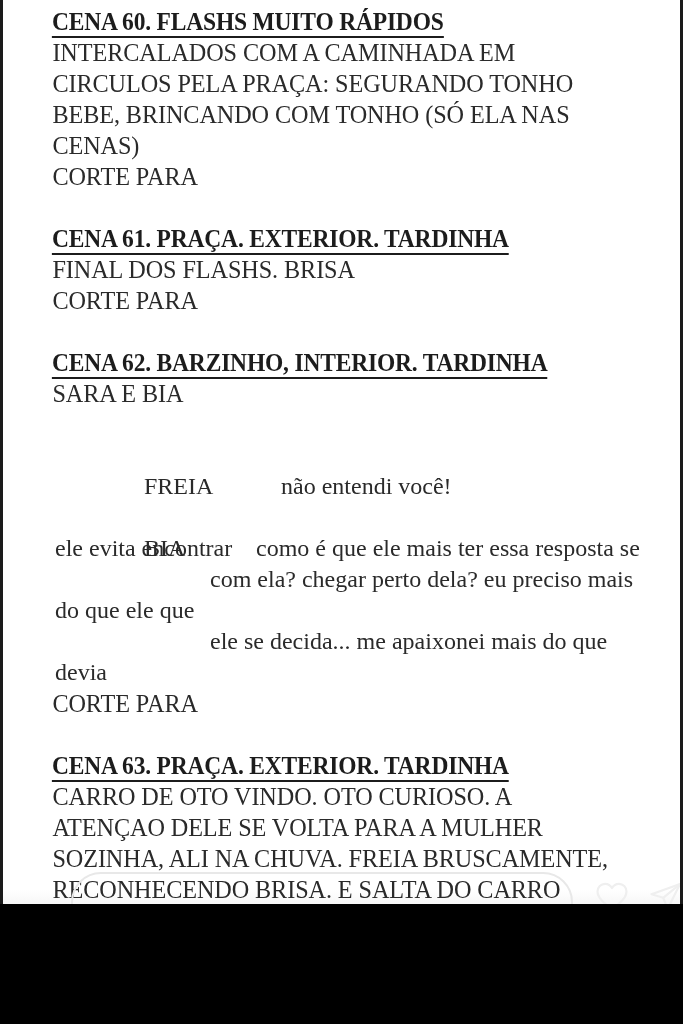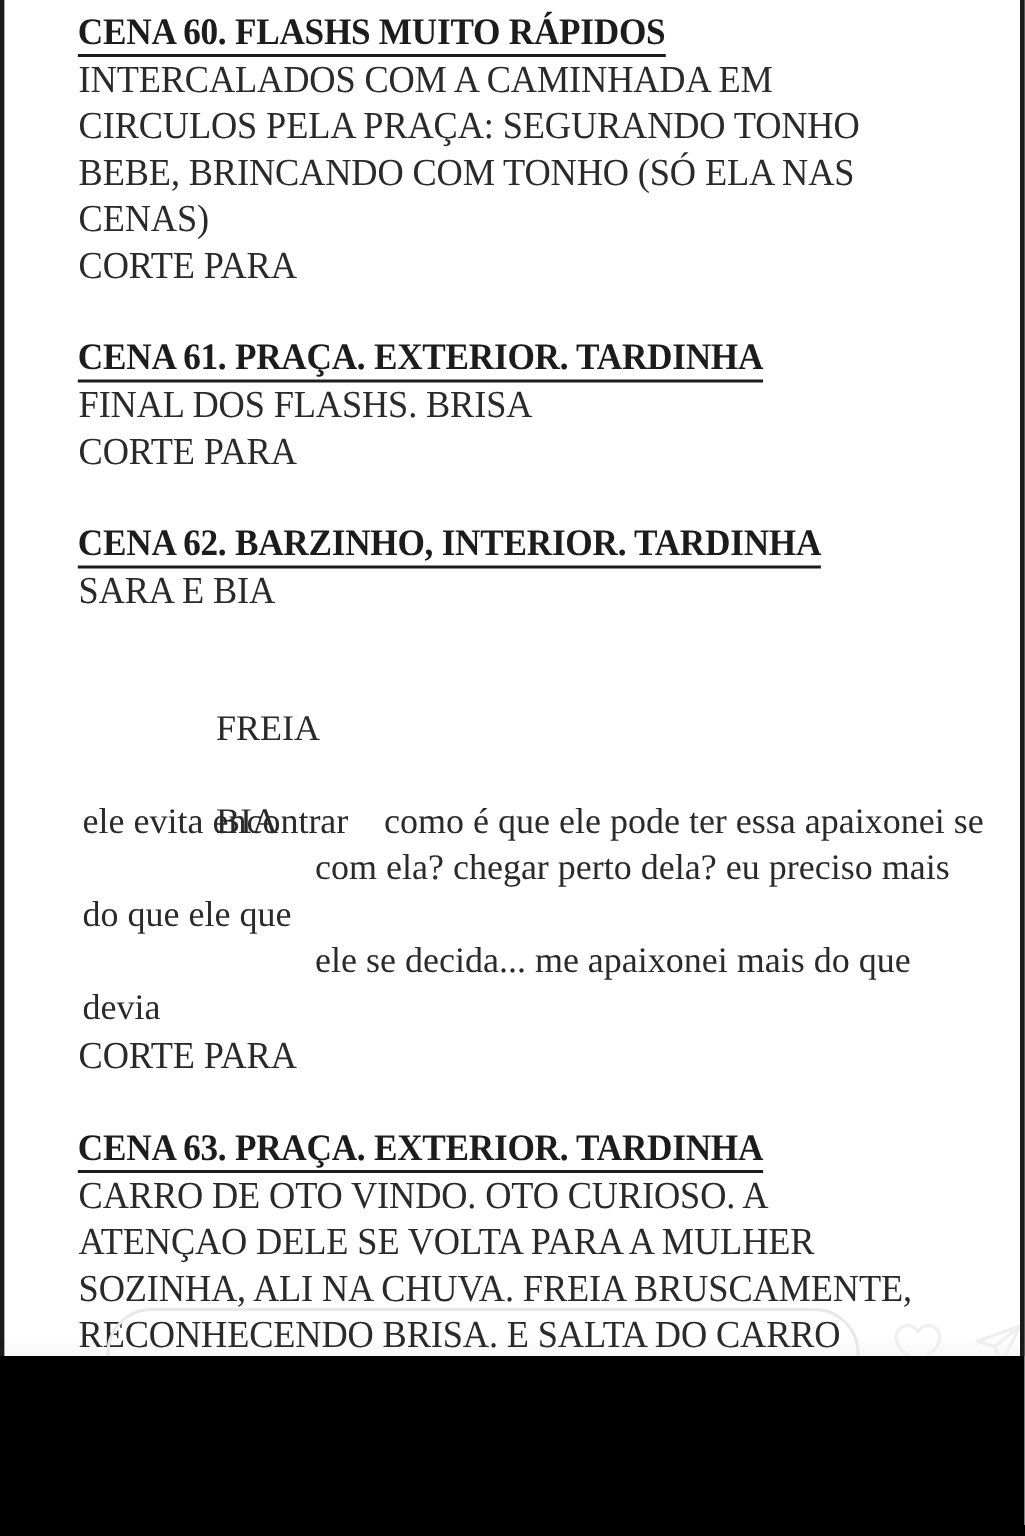--- a/index.html
+++ b/index.html
@@ -175,27 +175,27 @@
     <div class="line action">CORTE PARA</div>
 
     <div class="spacer"></div>
 
     <div class="line scene-heading"><span class="ul">CENA 62. BARZINHO, INTERIOR. TARDINHA</span></div>
     <div class="line action">SARA E BIA</div>
 
     <div class="spacer"></div>
 
     <div class="line dialogue col-speaker">
-      <span>FREIA</span>
+      <span>FREIA</span><span class="inline-at" style="left:278px;">não entendi você!</span>
     </div>
 
     <div class="spacer"></div>
 
     <div class="line dialogue col-speaker">
-      <span>BIA</span><span class="inline-at" style="left:253px;">como é que ele pode ter essa apaixonei se</span>
+      <span>BIA</span><span class="inline-at" style="left:253px;">como é que ele mais ter essa resposta se</span>
     </div>
     <div class="line dialogue col-flush">ele evita encontrar</div>
     <div class="line dialogue col-speech">com ela? chegar perto dela? eu preciso mais</div>
     <div class="line dialogue col-flush">do que ele que</div>
     <div class="line dialogue col-speech">ele se decida... me apaixonei mais do que</div>
     <div class="line dialogue col-flush">devia</div>
 
     <div class="line action">CORTE PARA</div>
 
     <div class="spacer"></div>

